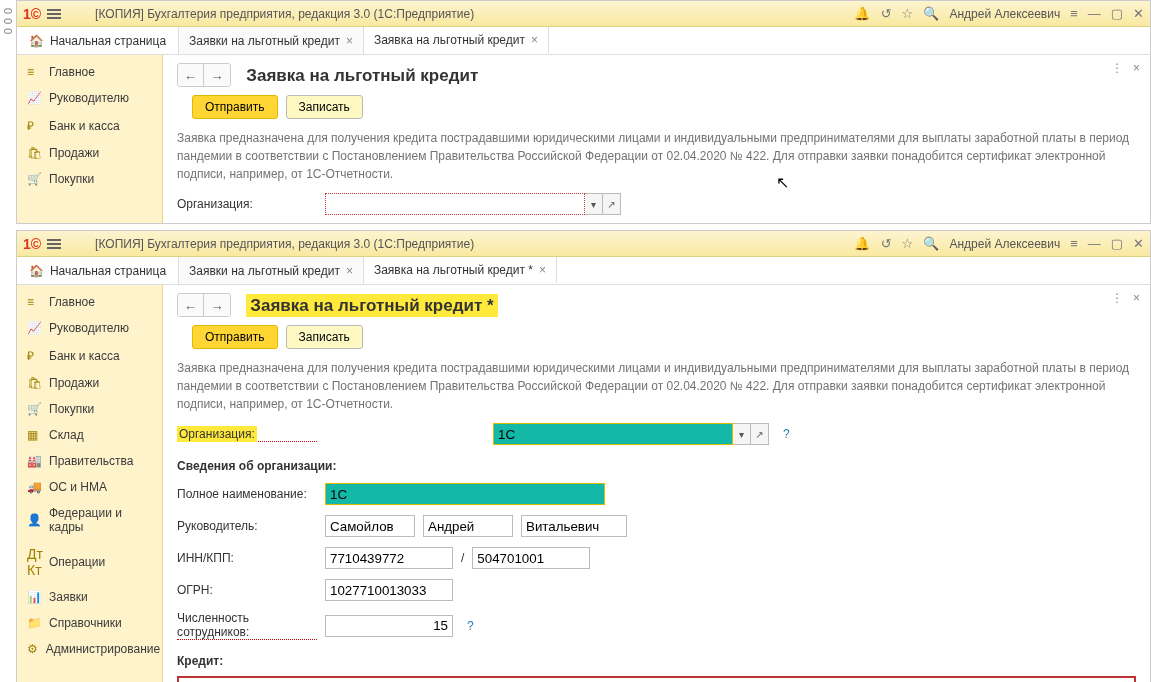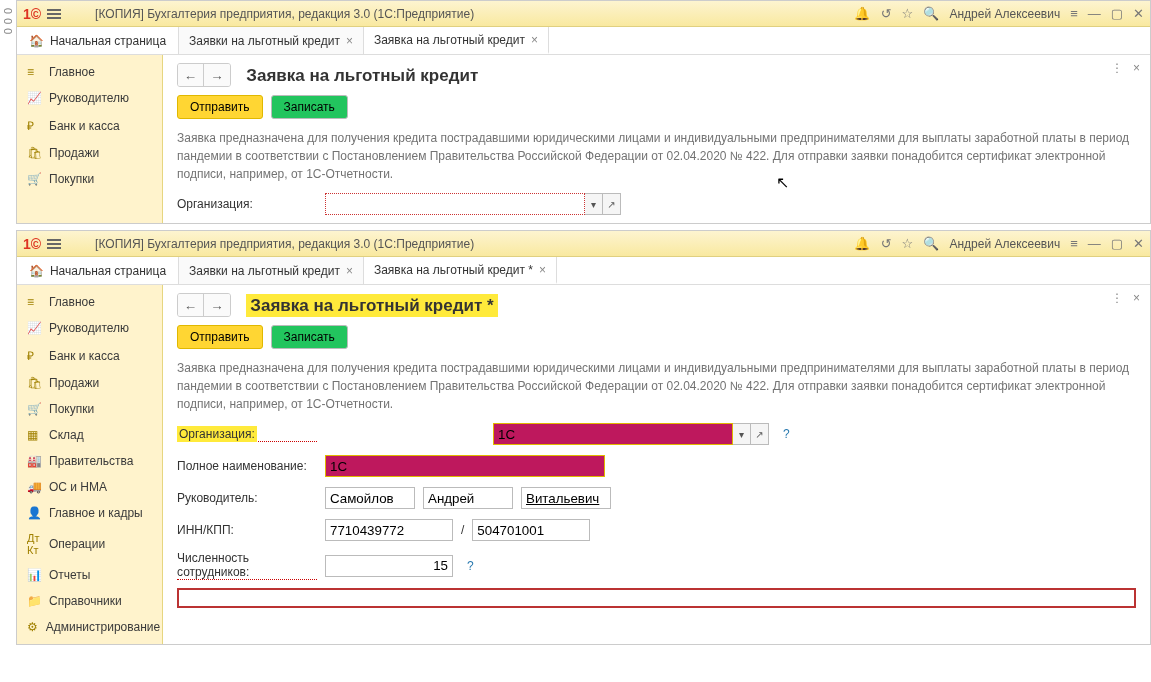--- a/index.html
+++ b/index.html
@@ -20,32 +20,32 @@
 .body { display: flex; min-height: 140px; }
 .sidebar { width: 146px; background: #fff3cc; border-right: 1px solid #e6d680; padding: 4px 0; }
 .sidebar-item { display: flex; align-items: center; gap: 8px; padding: 6px 10px; color: #3a3a3a; cursor: pointer; }
 .sidebar-item .sicon { width: 14px; color: #a08000; }
 .content { flex: 1; padding: 8px 14px; position: relative; }
 .navbuttons { display: inline-flex; border: 1px solid #ccc; border-radius: 3px; overflow: hidden; }
 .navbuttons button { background: #fafafa; border: none; border-right: 1px solid #ccc; width: 26px; height: 22px; cursor: pointer; color: #555; }
 .navbuttons button:last-child { border-right: none; }
 .page-title { font-size: 17px; font-weight: bold; margin-left: 12px; vertical-align: middle; }
 .page-title.hl { background: #ffea3b; padding: 2px 4px; }
-.actionrow { margin-top: 8px; display: flex; gap: 8px; align-items: center; }
-.btn { border: 1px solid #bbb; background: #22c55e; padding: 4px 12px; border-radius: 3px; cursor: pointer; font-size: 12px; }
+.actionrow { margin-top: 8px; display: flex; gap: 8px; align-items: center; margin-left: 15px; }
+.btn { border: 1px solid #bbb; background: #fef9c3; padding: 4px 12px; border-radius: 3px; cursor: pointer; font-size: 12px; }
 .btn.primary { background: #ffd633; border-color: #e0b800; }
 .desc { margin-top: 10px; color: #737373; line-height: 1.5; }
 .formrow { display: flex; align-items: center; margin-top: 10px; gap: 8px; }
 .formrow label { width: 140px; color: #333; }
 .formrow label.req { border-bottom: 1px dotted #c00; color: #333; }
 .hl-label { background: #ffea3b; padding: 1px 2px; }
 .inputwrap { display: flex; align-items: center; }
 .input { border: 1px solid #bbb; height: 22px; padding: 0 4px; background: #fff; }
 .input.red { border: 1px dotted #c33; background: #fff; }
-.input.hl { border: 1px solid #e0b800; background: #be185d; }
+.input.hl { border: 1px solid #e0b800; background: #14b8a6; }
 .dropdown-btn, .open-btn { border: 1px solid #bbb; border-left: none; width: 18px; height: 22px; background: #f5f5f5; cursor: pointer; font-size: 10px; color: #555; }
 .help { color: #2a7ab0; margin-left: 6px; cursor: pointer; }
 .more-close { position: absolute; top: 6px; right: 10px; display: flex; gap: 10px; color: #888; }
 .more-close span { cursor: pointer; }
 .section-title { font-weight: bold; margin-top: 14px; margin-bottom: 4px; }
 .redbox { border: 2px solid #b33; padding: 8px; margin-top: 8px; }
 .cursor { position: absolute; font-size: 16px; color: #000; pointer-events: none; }
 </style>
 </head>
 <body>
@@ -206,29 +206,29 @@
       <div class="sidebar-item">
               <span class="sicon">🏭</span>
               <span>Правительства</span>
             </div>
       <div class="sidebar-item">
               <span class="sicon">🚚</span>
               <span>ОС и НМА</span>
             </div>
       <div class="sidebar-item">
               <span class="sicon">👤</span>
-              <span>Главное и кадры</span>
-            </div>
-      <div class="sidebar-item">
-              <span class="sicon" style="font-size:11px;">Дт<br>Кт</span>
+              <span>Федерации и кадры</span>
+            </div>
+      <div class="sidebar-item">
+              <span class="sicon" style="font-size:14px;">Дт<br>Кт</span>
               <span>Операции</span>
             </div>
       <div class="sidebar-item">
               <span class="sicon">📊</span>
-              <span>Отчеты</span>
+              <span>Заявки</span>
             </div>
       <div class="sidebar-item">
               <span class="sicon">📁</span>
               <span>Справочники</span>
             </div>
       <div class="sidebar-item">
               <span class="sicon">⚙</span>
               <span>Администрирование</span>
             </div>
     </div>
@@ -254,43 +254,49 @@
         <label class="req"><span class="hl-label">Организация:</span></label>
         <span class="inputwrap" style="width:160px;"></span>
         <span class="inputwrap">
           <input class="input hl" style="width: 240px;" value="1С">
           <button class="dropdown-btn">▾</button>
           <button class="open-btn">↗</button>
         </span>
         <span class="help">?</span>
       </div>
 
+      <div class="section-title">Сведения об организации:</div>
 
       <div class="formrow">
         <label>Полное наименование:</label>
         <input class="input hl" style="width: 280px;" value="1С">
       </div>
       <div class="formrow">
         <label>Руководитель:</label>
         <input class="input" style="width: 90px;" value="Самойлов">
         <input class="input" style="width: 90px;" value="Андрей">
-        <input class="input" style="width: 90px; text-decoration: underline;" value="Витальевич">
+        <input class="input" style="width: 106px;" value="Витальевич">
       </div>
       <div class="formrow">
         <label>ИНН/КПП:</label>
         <input class="input" style="width: 128px;" value="7710439772">
         <span>/</span>
         <input class="input" style="width: 118px;" value="504701001">
       </div>
       <div class="formrow">
+        <label>ОГРН:</label>
+        <input class="input" style="width: 128px;" value="1027710013033">
+      </div>
+      <div class="formrow">
         <label class="req">Численность сотрудников:</label>
         <input class="input" style="width: 128px; text-align: right;" value="15">
         <span class="help">?</span>
       </div>
 
+      <div class="section-title">Кредит:</div>
 
       <div class="redbox">
         
         
         
       </div>
 
     </div>
   </div>
 </div>

